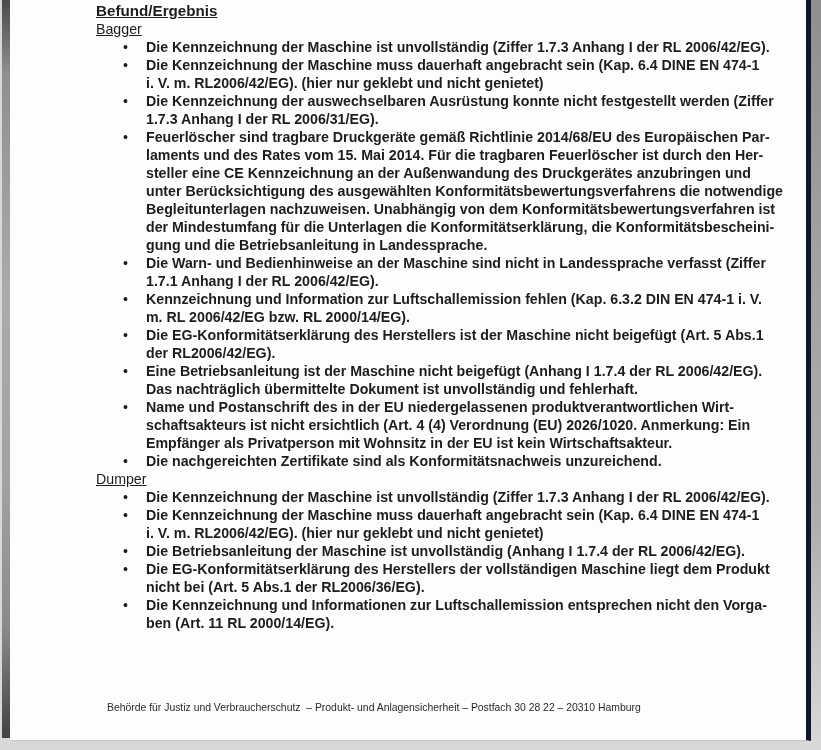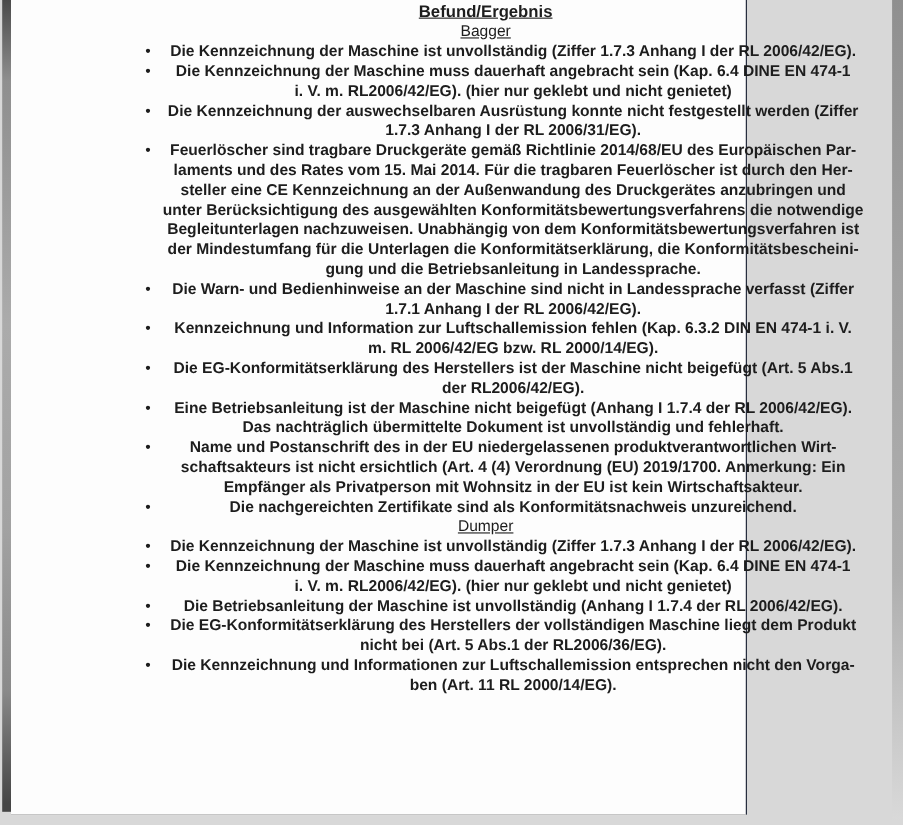--- a/index.html
+++ b/index.html
@@ -13,27 +13,26 @@
   }
   .viewer {
     position: relative;
     width: 821px;
     height: 750px;
   }
   .page {
     position: absolute;
     left: 10px;
     top: 0;
-    width: 669px;
+    width: 801px;
     height: 741px;
     background: #fdfdfd;
-    border-right: 1px solid #0f172a;
+    border-right: 5px solid #0f172a;
     border-bottom: 1px solid #c6c6c6;
     box-sizing: border-box;
-    text-align: center;
   }
   .left-edge-bar {
     position: absolute;
     left: 2px;
     top: 0;
     width: 8px;
     height: 738px;
     background: linear-gradient(
       #4a4a4a 0%,
       #8f8f8f 10%,
@@ -166,21 +165,21 @@
 der RL2006/42/EG).</span>
         </li>
         <li>
           <span class="marker">•</span>
           <span class="li-text">Eine Betriebsanleitung ist der Maschine nicht beigefügt (Anhang I 1.7.4 der RL 2006/42/EG).
 Das nachträglich übermittelte Dokument ist unvollständig und fehlerhaft.</span>
         </li>
         <li>
           <span class="marker">•</span>
           <span class="li-text">Name und Postanschrift des in der EU niedergelassenen produktverantwortlichen Wirt-
-schaftsakteurs ist nicht ersichtlich (Art. 4 (4) Verordnung (EU) 2019/1700. Anmerkung: Ein
+schaftsakteurs ist nicht ersichtlich (Art. 4 (4) Verordnung (EU) 2026/1020. Anmerkung: Ein
 Empfänger als Privatperson mit Wohnsitz in der EU ist kein Wirtschaftsakteur.</span>
         </li>
         <li>
           <span class="marker">•</span>
           <span class="li-text">Die nachgereichten Zertifikate sind als Konformitätsnachweis unzureichend.</span>
         </li>
       </ul>
 
       <div class="section-heading">Dumper</div>
 
@@ -205,19 +204,20 @@
         </li>
         <li>
           <span class="marker">•</span>
           <span class="li-text">Die Kennzeichnung und Informationen zur Luftschallemission entsprechen nicht den Vorga-
 ben (Art. 11 RL 2000/14/EG).</span>
         </li>
       </ul>
 
     </div>
 
+    <div class="doc-footer">Behörde für Justiz und Verbraucherschutz  – Produkt- und Anlagensicherheit – Postfach 30 28 22 – 20310 Hamburg</div>
 
   </div>
 
   <div class="left-edge-bar"></div>
   <div class="right-edge-bar"></div>
 
 </div>
 
 </body></html>

